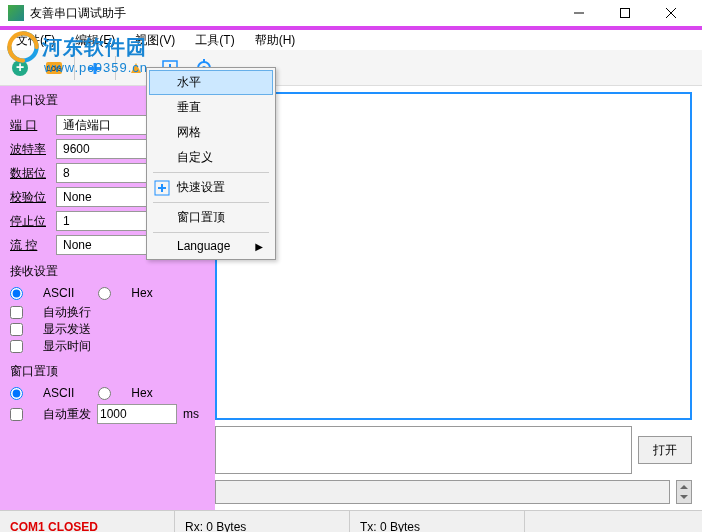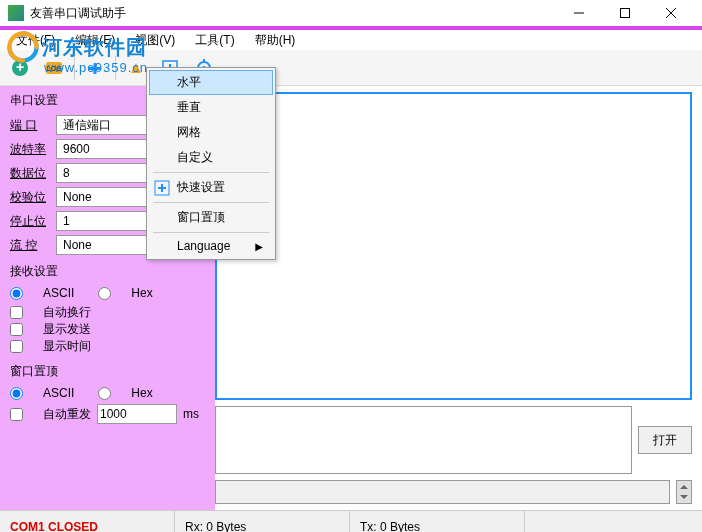--- a/index.html
+++ b/index.html
@@ -27,21 +27,21 @@
     .form-row { display: flex; align-items: center; margin-bottom: 4px; gap: 6px; }
     .form-label { width: 40px; font-size: 12px; text-decoration: underline; }
     .form-select { flex: 1; height: 20px; font-size: 12px; border: 1px solid #999; background: #fff; padding: 0 2px; }
     .radio-group { display: flex; gap: 24px; margin-bottom: 4px; }
     .radio-item, .check-item { display: flex; align-items: center; gap: 20px; font-size: 12px; cursor: pointer; }
     .radio-item input, .check-item input { margin: 0; }
     .spin-input { width: 80px; height: 20px; border: 1px solid #999; font-size: 12px; padding: 0 2px; }
     
     .right-panel { flex: 1; display: flex; flex-direction: column; padding: 6px 10px 6px 0; gap: 6px; }
     .receive-area { flex: 1; border: 2px solid #1e90ff; background: #fff; }
-    .send-row { display: flex; gap: 6px; height: 68px; }
+    .send-row { display: flex; gap: 6px; height: 48px; }
     .send-area { flex: 1; border: 1px solid #999; background: #fff; }
     .open-btn { width: 54px; height: 28px; align-self: center; border: 1px solid #999; background: #f0f0f0; cursor: pointer; font-size: 12px; }
     .hex-row { display: flex; gap: 6px; }
     .hex-area { flex: 1; height: 24px; border: 1px solid #999; background: #f0f0f0; }
     .hex-scroll { width: 16px; height: 24px; background: #e0e0e0; border: 1px solid #999; display:flex; align-items:center; justify-content:center; }
     
     .statusbar { height: 32px; background: #f0f0f0; border-top: 1px solid #ccc; display: flex; align-items: center; font-size: 12px; }
     .status-seg { padding: 0 10px; border-right: 1px solid #ccc; height: 100%; display: flex; align-items: center; }
     .status-seg.port { color: #d00; font-weight: bold; width: 175px; }
     .status-seg.rx { width: 175px; }

